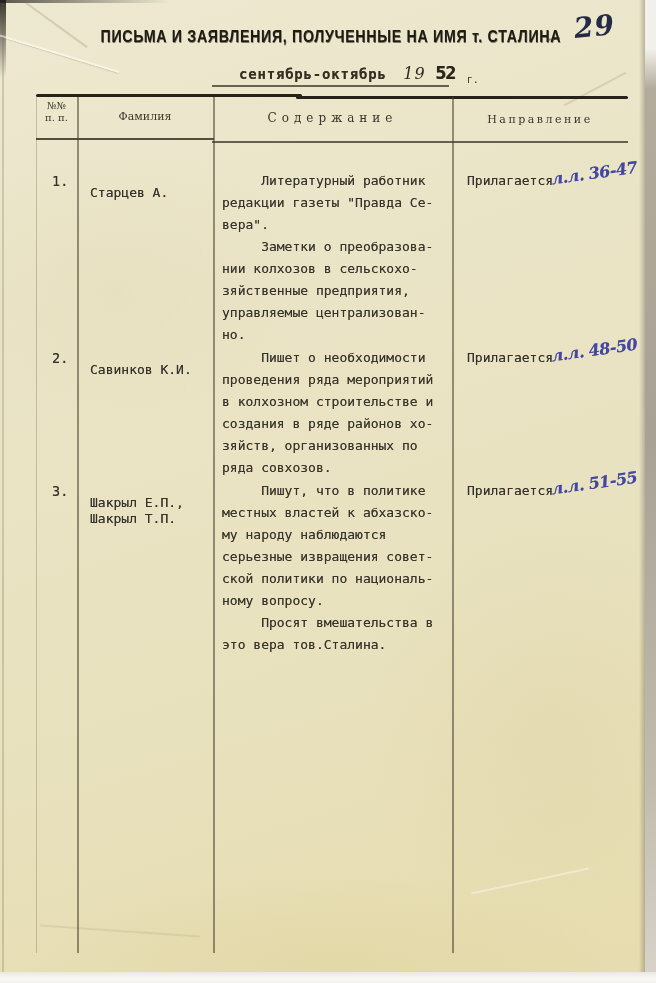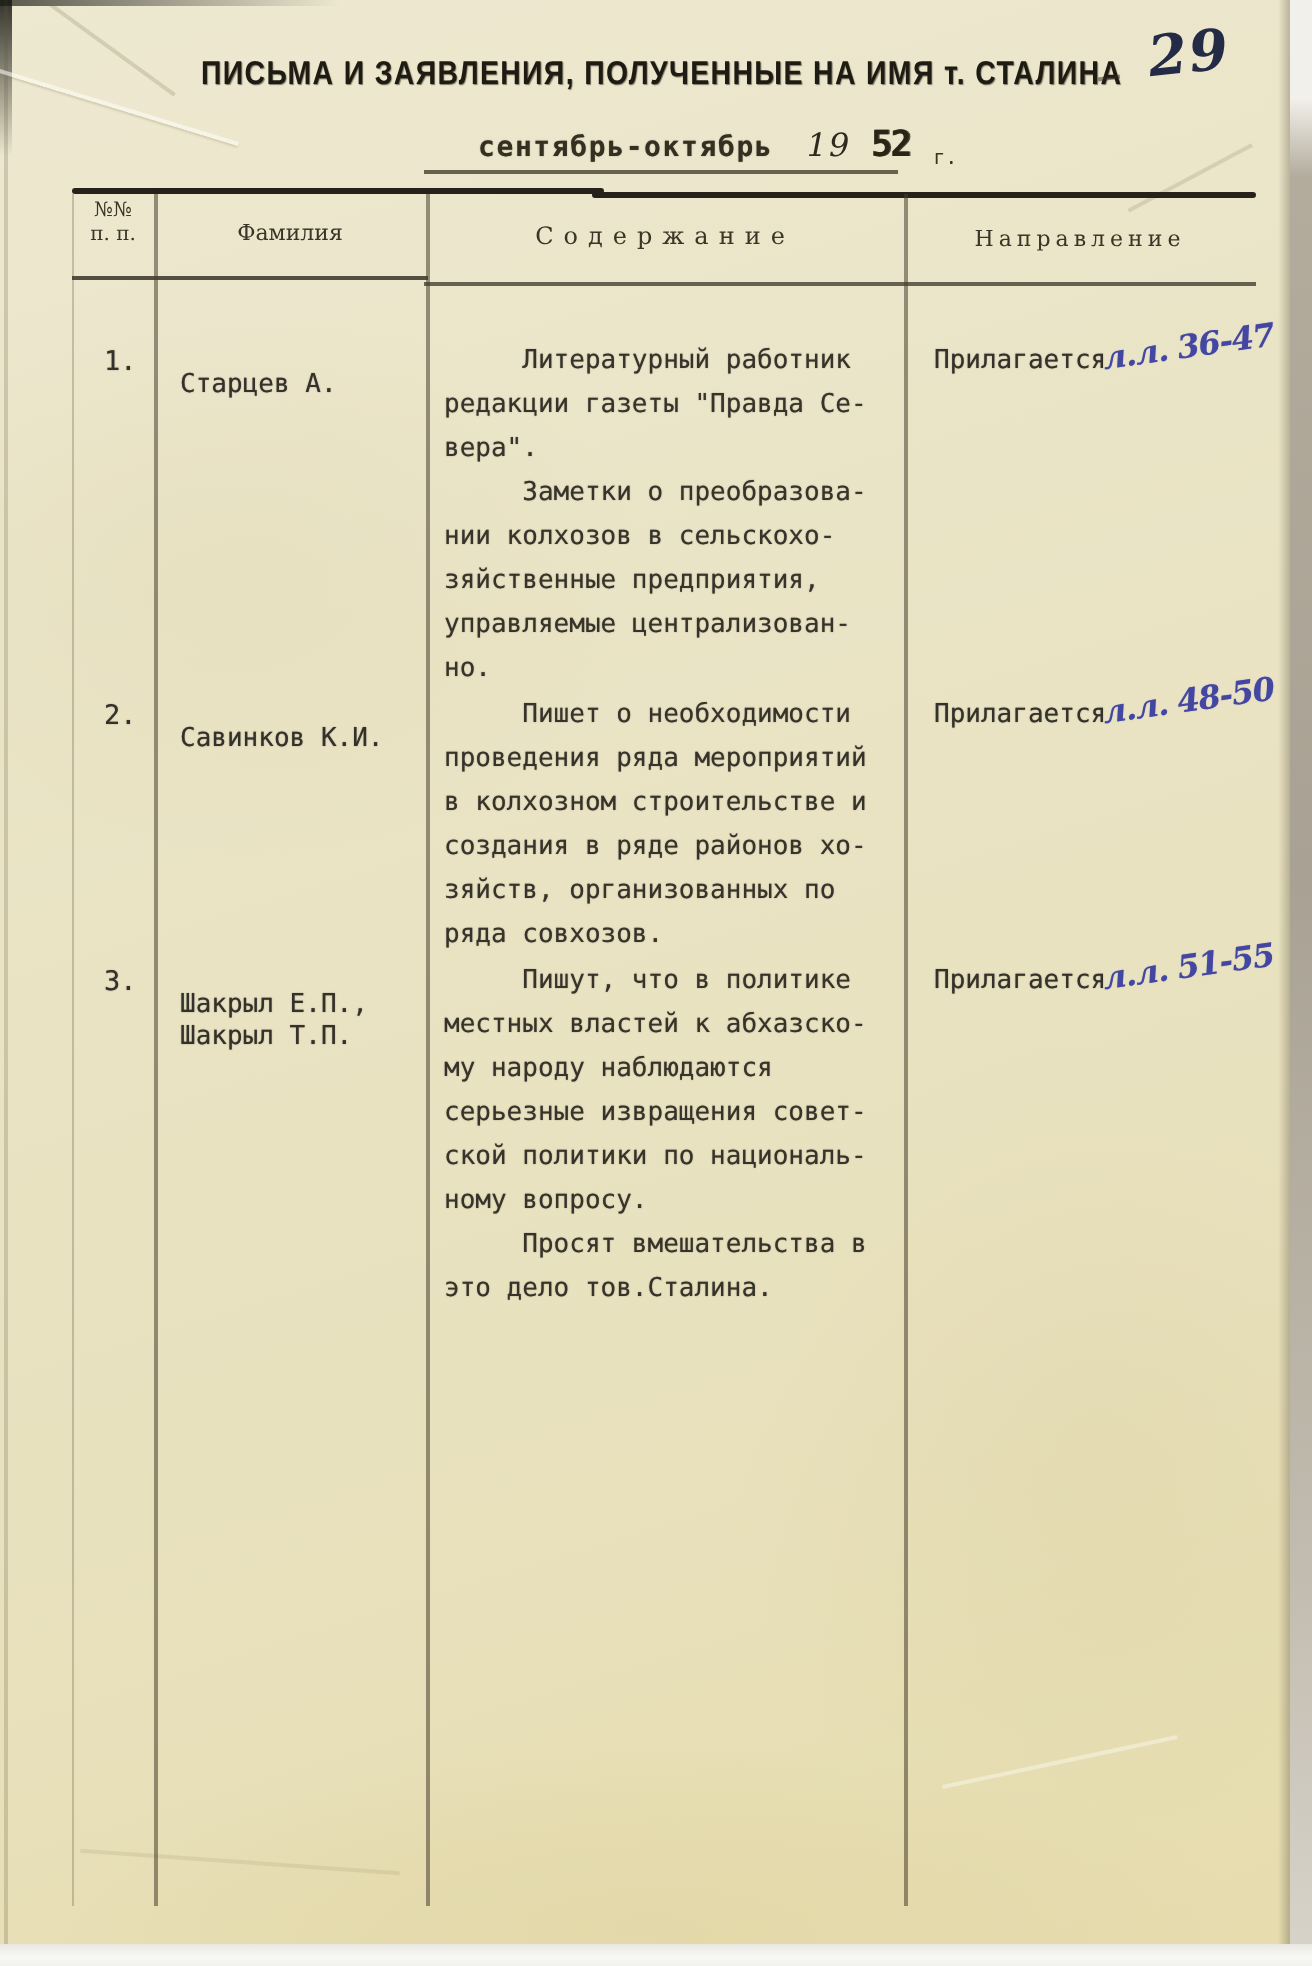--- a/index.html
+++ b/index.html
@@ -209,21 +209,21 @@
     <div class="row-content"><div>     Пишет о необходимости</div><div>проведения ряда мероприятий</div><div>в колхозном строительстве и</div><div>создания в ряде районов хо-</div><div>зяйств, организованных по</div><div>ряда совхозов.</div></div>
     <div class="row-direction">
       <span class="typed">Прилагается</span>
       <span class="sheets-hand">л.л. 48-50</span>
     </div>
   </div>
 
   <div class="row">
     <div class="row-num">3.</div>
     <div class="row-name"><div>Шакрыл Е.П.,</div><div>Шакрыл Т.П.</div></div>
-    <div class="row-content"><div>     Пишут, что в политике</div><div>местных властей к абхазско-</div><div>му народу наблюдаются</div><div>серьезные извращения совет-</div><div>ской политики по националь-</div><div>ному вопросу.</div><div>     Просят вмешательства в</div><div>это дело тов.Сталина.</div></div>
+    <div class="row-content"><div>     Пишут, что в политике</div><div>местных властей к абхазско-</div><div>му народу наблюдаются</div><div>серьезные извращения совет-</div><div>ской политики по националь-</div><div>ному вопросу.</div><div>     Просят вмешательства в</div><div>это вера тов.Сталина.</div></div>
     <div class="row-direction">
       <span class="typed">Прилагается</span>
       <span class="sheets-hand">л.л. 51-55</span>
     </div>
   </div>
 </div>
 </div>
 
 <div class="gutter-right"></div>
 <div class="gutter-bottom"></div>

